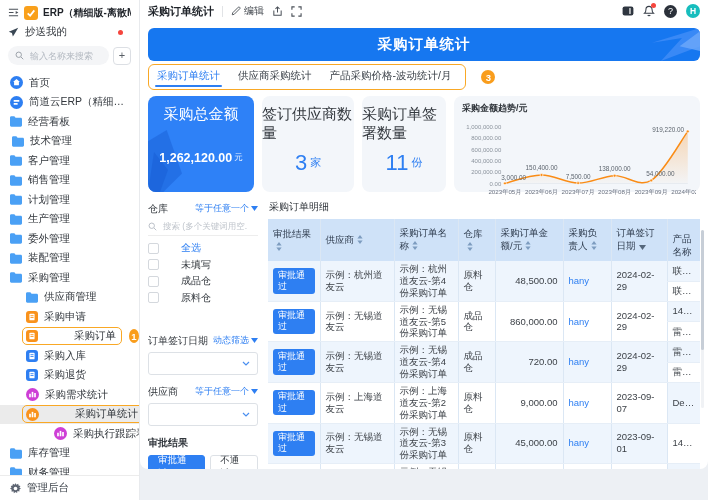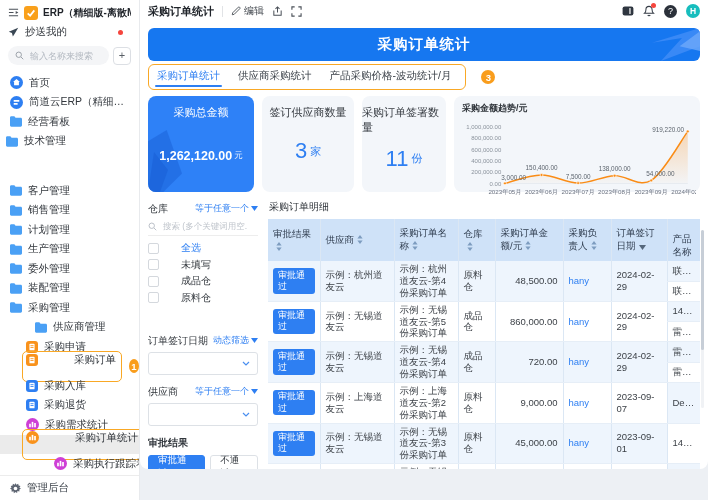--- a/index.html
+++ b/index.html
@@ -17,21 +17,21 @@
   .sb-search-box{flex:1;display:flex;align-items:center;gap:4px;background:#f4f5f7;border-radius:10px;
     height:19px;padding:0 7px;}
   .sb-search-box input{border:0;background:transparent;outline:none;width:70px;font-size:9px;color:#333;}
   .sb-search-box input::placeholder{color:#b4bac2;}
   .sb-add{width:18px;height:18px;border:1px solid #dcdfe4;background:#fff;border-radius:4px;
     font-size:11px;line-height:1;color:#595f66;cursor:pointer;padding:0;}
   .sb-nav{flex:1;overflow:hidden;padding-top:2px;}
   .s-item{display:flex;align-items:center;height:19.5px;cursor:pointer;white-space:nowrap;}
   .s-item.selected{background:#ebebeb;}
   .s-inner{display:inline-flex;align-items:center;gap:6px;}
-  .s-inner.ann-box{border:1.5px solid #f9a825;border-radius:5px;padding:1px 5px 14px 3px;margin-left:-4px;gap:36px;}
+  .s-inner.ann-box{border:1.5px solid #f9a825;border-radius:5px;padding:1px 5px 1px 3px;margin-left:-4px;gap:36px;}
   .s-label{overflow:hidden;text-overflow:ellipsis;max-width:104px;}
   .num-badge{display:inline-flex;align-items:center;justify-content:center;width:14px;height:14px;
     border-radius:50%;background:#f99d1c;color:#fff;font-size:9.5px;font-weight:bold;margin-left:7px;}
   .sb-foot{height:25px;border-top:1px solid #ececec;display:flex;align-items:center;gap:6px;
     padding:0 10px;color:#3c424a;cursor:pointer;}
   .icn{display:inline-flex;align-items:center;}
   
   .main{flex:1;background:#edf0f4;display:flex;flex-direction:column;min-width:0;}
   .toolbar{height:22px;background:#fff;display:flex;align-items:center;padding:0 8px;gap:8px;}
   .tb-title{font-size:11px;font-weight:bold;color:#1f2329;}
@@ -55,21 +55,21 @@
   
   .tabs-row{display:flex;align-items:center;gap:8px;margin:2px 0 8px 0;height:22px;}
   .tabs-box{display:inline-flex;align-items:center;gap:18px;border:1.5px solid #f9a825;border-radius:6px;
     padding:2px 14px 2px 8px;}
   .tab{font-size:10.5px;color:#3a4048;cursor:pointer;position:relative;padding:2px 0 4px 0;}
   .tab.active{color:#2e7ff2;}
   .tab.active:after{content:"";position:absolute;left:-2px;right:-2px;bottom:0;height:2px;background:#2e7ff2;border-radius:1px;}
   
   .stats-row{display:flex;gap:8px;margin-bottom:8px;height:96px;}
   .card{background:#f3f6fa;border-radius:8px;display:flex;flex-direction:column;align-items:center;padding-top:9px;}
-  .card .c-label{font-size:11px;color:#34393f;}
+  .card .c-label{font-size:15px;color:#34393f;}
   .card .c-big{flex:1;display:flex;align-items:center;justify-content:center;color:#2e7ff2;padding-bottom:10px;}
   .card .c-num{font-size:22px;}
   .card .c-unit{font-size:11px;margin-left:3px;}
   .card.primary{background:#2e81f7;position:relative;overflow:hidden;width:106px;}
   .card.primary .c-label{color:#fff;z-index:2;}
   .card.primary .c-val{z-index:2;color:#ffffff;font-weight:bold;font-size:12.5px;flex:1;display:flex;align-items:center;}
   .card.primary .c-val .yuan{font-size:8.5px;font-weight:normal;margin-left:2px;opacity:.85;}
   .pdeco1,.pdeco2{position:absolute;left:0;bottom:0;background:#1b63d8;}
   .pdeco1{width:34px;height:62px;clip-path:polygon(0 100%,0 18%,55% 0,100% 70%,45% 100%);opacity:.55;}
   .pdeco2{width:20px;height:40px;clip-path:polygon(0 100%,30% 0,100% 45%,60% 100%);opacity:.7;}
@@ -182,31 +182,31 @@
         <div class="s-item" style="padding-left: 10px;">
           <span class="s-inner">
             <span class="icn">
               <svg width="12" height="11" viewBox="0 0 14 12">
                 <path fill="#4aa0f5" d="M0 1.5C0 .7.7 0 1.5 0h3.6l1.4 1.6h6c.8 0 1.5.7 1.5 1.5v7.4c0 .8-.7 1.5-1.5 1.5h-11C.7 12 0 11.3 0 10.5z"></path>
               </svg>
             </span>
             <span class="s-label">经营看板</span>
           </span>
         </div>
-        <div class="s-item" style="padding-left: 6px;">
+        <div class="s-item" style="padding-left: 12px;">
           <span class="s-inner">
             <span class="icn">
               <svg width="12" height="11" viewBox="0 0 14 12">
                 <path fill="#4aa0f5" d="M0 1.5C0 .7.7 0 1.5 0h3.6l1.4 1.6h6c.8 0 1.5.7 1.5 1.5v7.4c0 .8-.7 1.5-1.5 1.5h-11C.7 12 0 11.3 0 10.5z"></path>
               </svg>
             </span>
             <span class="s-label">技术管理</span>
           </span>
         </div>
-        <div class="s-item" style="padding-left: 10px; margin-top: 30px;">
+        <div class="s-item" style="padding-left: 10px;">
           <span class="s-inner">
             <span class="icn">
               <svg width="12" height="11" viewBox="0 0 14 12">
                 <path fill="#4aa0f5" d="M0 1.5C0 .7.7 0 1.5 0h3.6l1.4 1.6h6c.8 0 1.5.7 1.5 1.5v7.4c0 .8-.7 1.5-1.5 1.5h-11C.7 12 0 11.3 0 10.5z"></path>
               </svg>
             </span>
             <span class="s-label">客户管理</span>
           </span>
         </div>
         <div class="s-item" style="padding-left: 10px;">
@@ -262,21 +262,21 @@
         <div class="s-item" style="padding-left: 10px;">
           <span class="s-inner">
             <span class="icn">
               <svg width="12" height="11" viewBox="0 0 14 12">
                 <path fill="#4aa0f5" d="M0 1.5C0 .7.7 0 1.5 0h3.6l1.4 1.6h6c.8 0 1.5.7 1.5 1.5v7.4c0 .8-.7 1.5-1.5 1.5h-11C.7 12 0 11.3 0 10.5z"></path>
               </svg>
             </span>
             <span class="s-label">采购管理</span>
           </span>
         </div>
-        <div class="s-item" style="padding-left: 35px;">
+        <div class="s-item" style="padding-left: 26px;">
           <span class="s-inner">
             <span class="icn">
               <svg width="12" height="11" viewBox="0 0 14 12">
                 <path fill="#4aa0f5" d="M0 1.5C0 .7.7 0 1.5 0h3.6l1.4 1.6h6c.8 0 1.5.7 1.5 1.5v7.4c0 .8-.7 1.5-1.5 1.5h-11C.7 12 0 11.3 0 10.5z"></path>
               </svg>
             </span>
             <span class="s-label">供应商管理</span>
           </span>
         </div>
         <div class="s-item" style="padding-left: 26px;">

